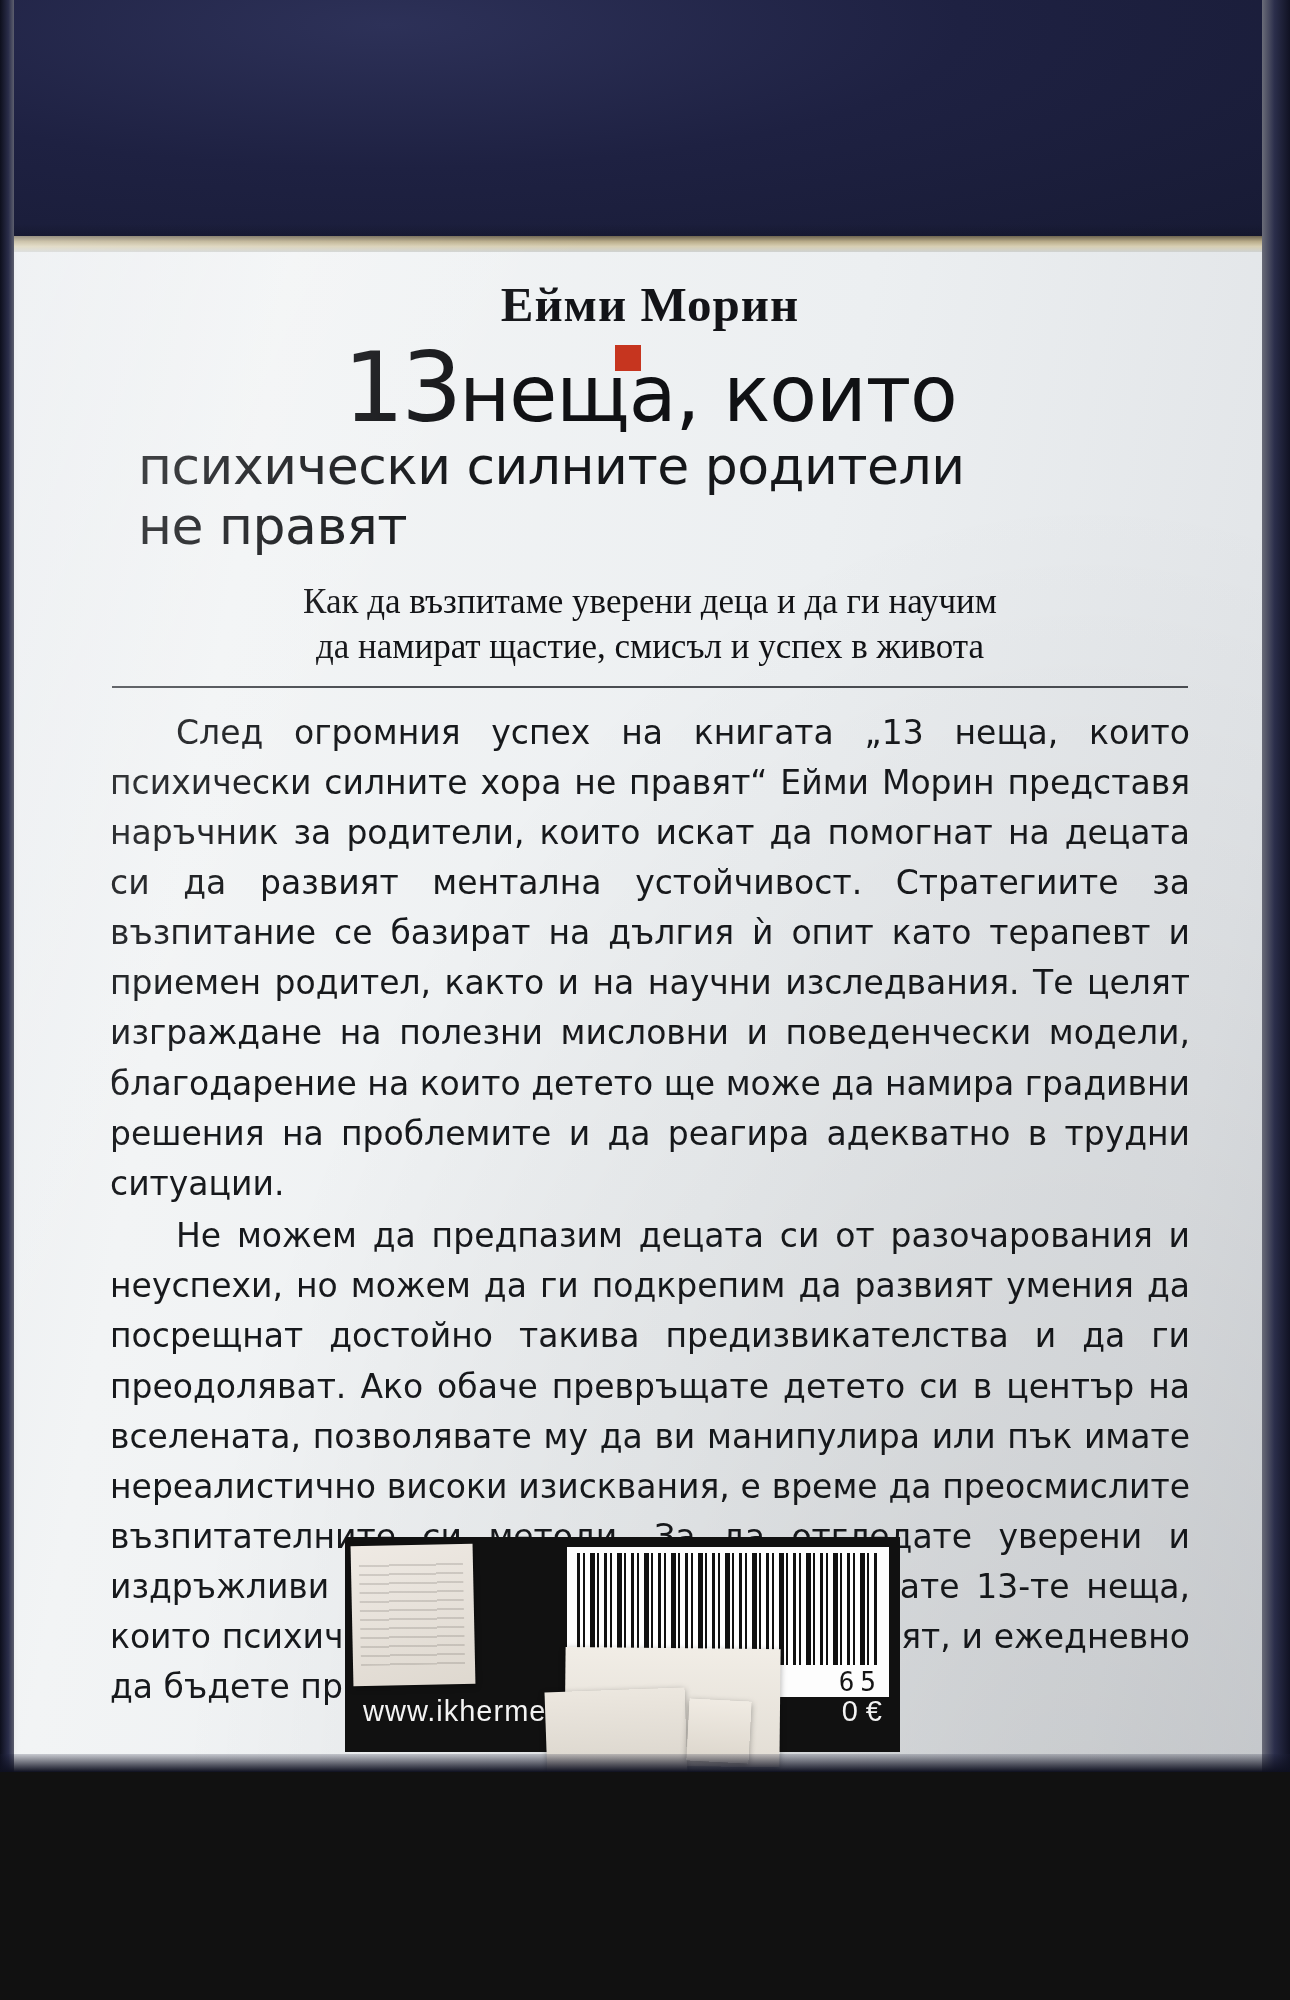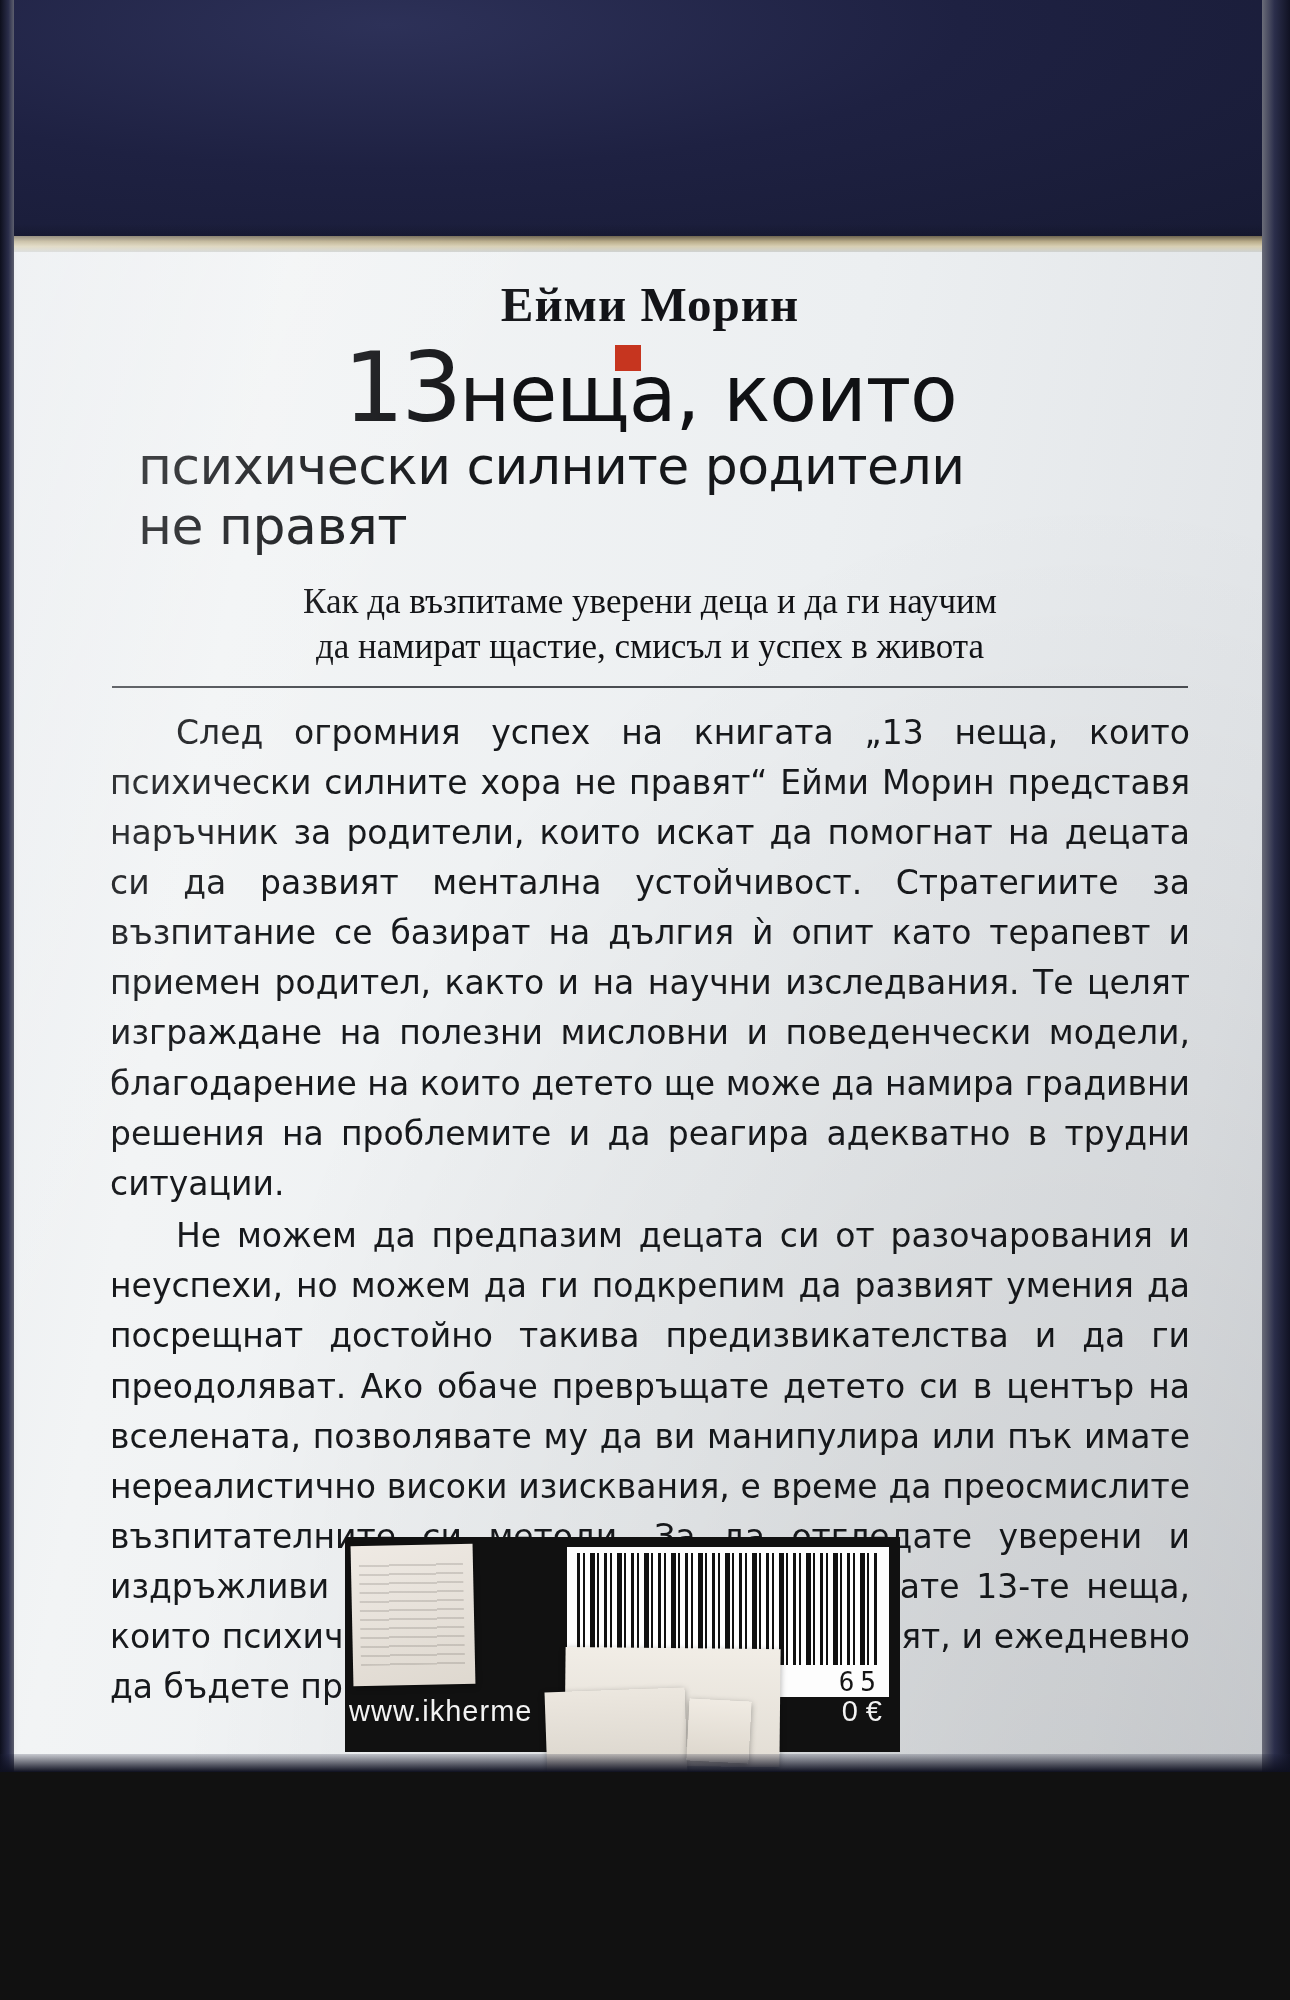--- a/index.html
+++ b/index.html
@@ -212,21 +212,21 @@
     width: 305px;
     font-family: "DejaVu Sans Mono", monospace;
     font-size: 26px;
     letter-spacing: 6px;
     color: #151515;
     display: flex;
     justify-content: space-between;
   }
   .barcode-site {
     position: absolute;
-    left: 4px;
+    left: 18px;
     bottom: 24px;
     font-family: "Liberation Sans", sans-serif;
     font-size: 29px;
     letter-spacing: 1px;
     color: #f3f3f3;
   }
   .barcode-price {
     position: absolute;
     right: 18px;
     bottom: 24px;

